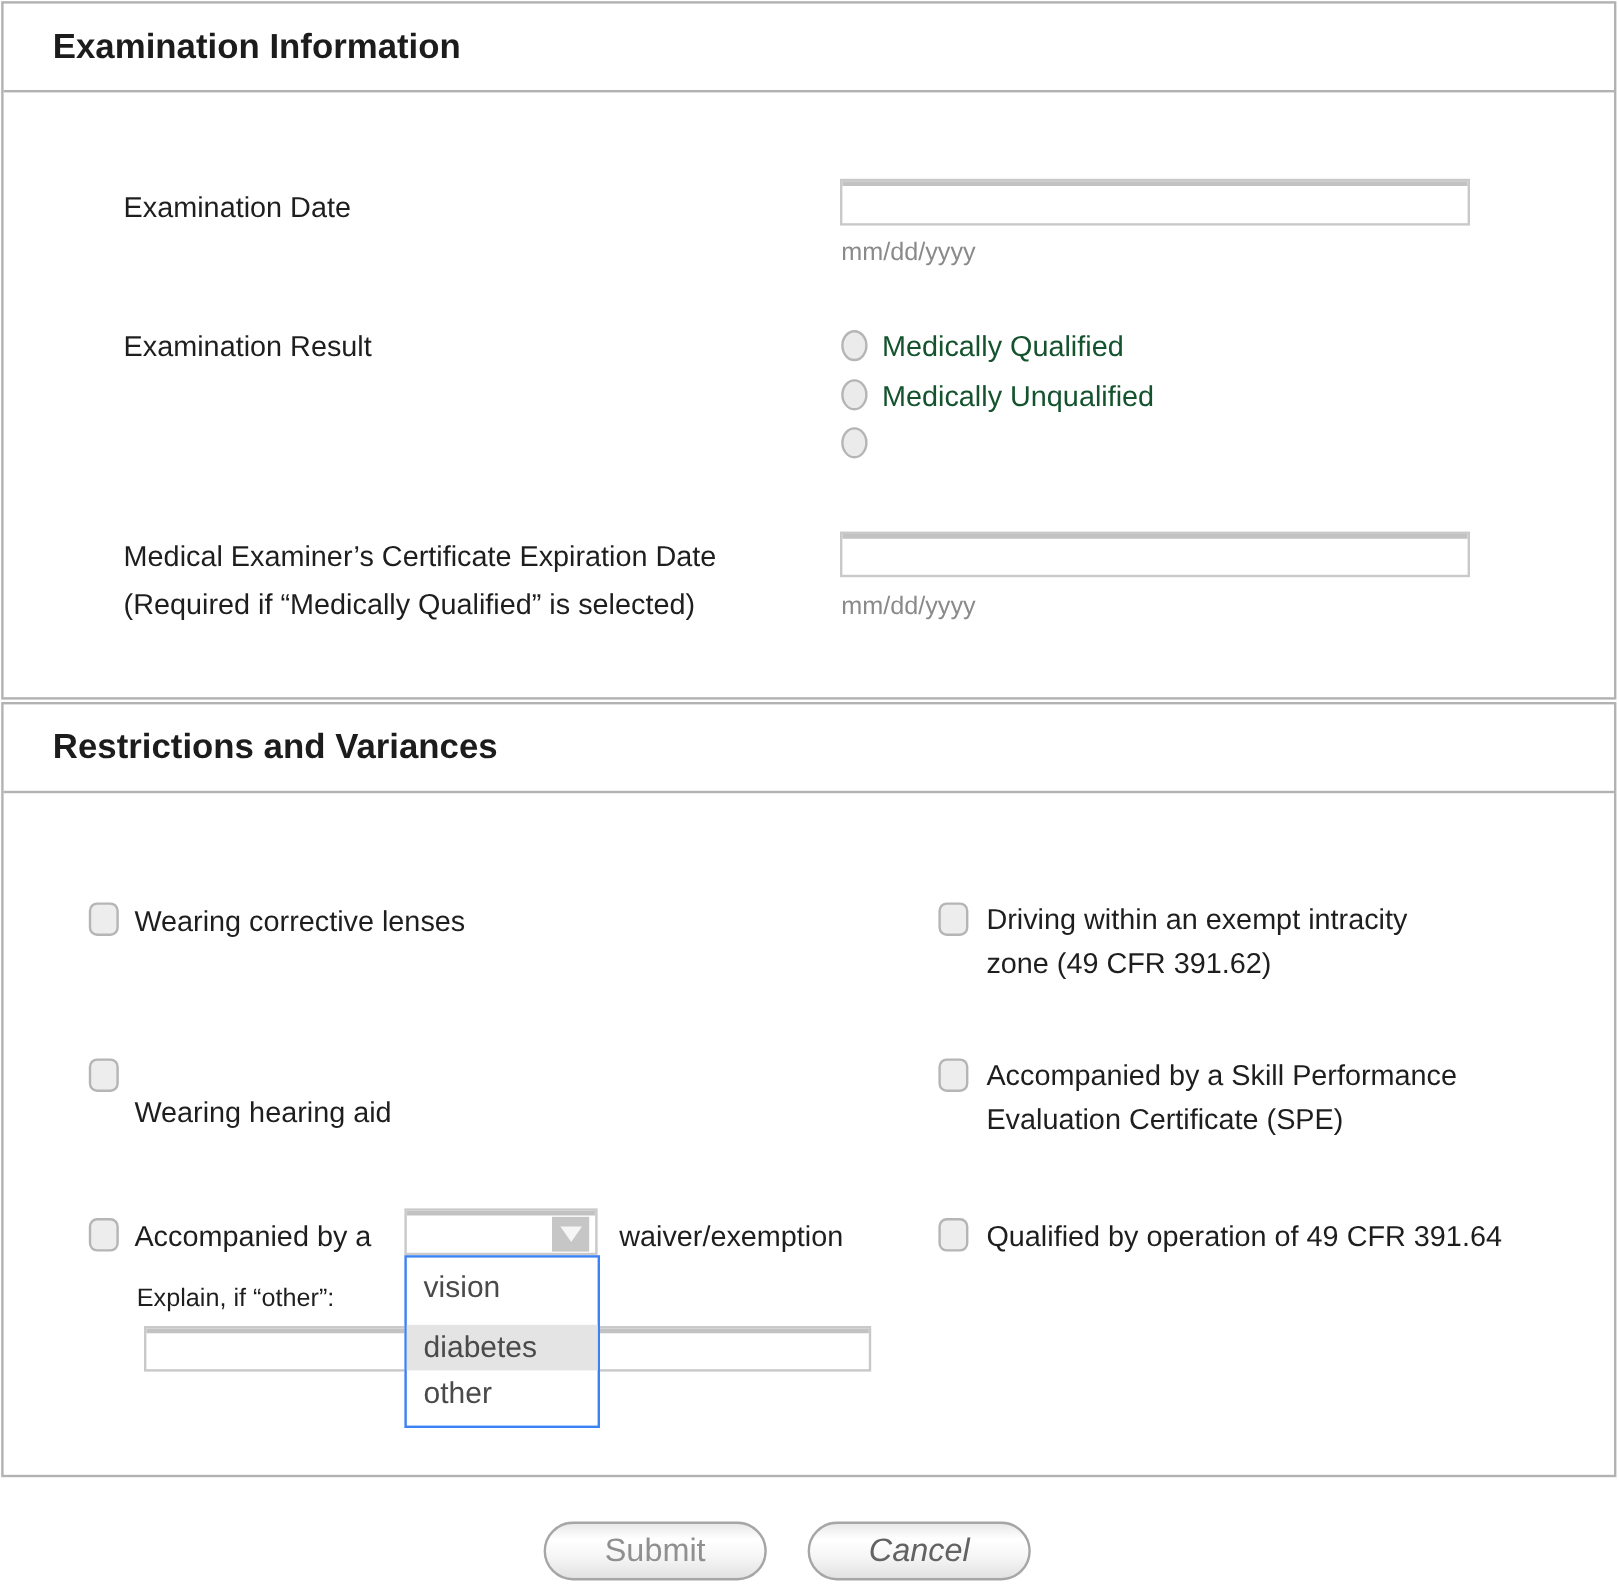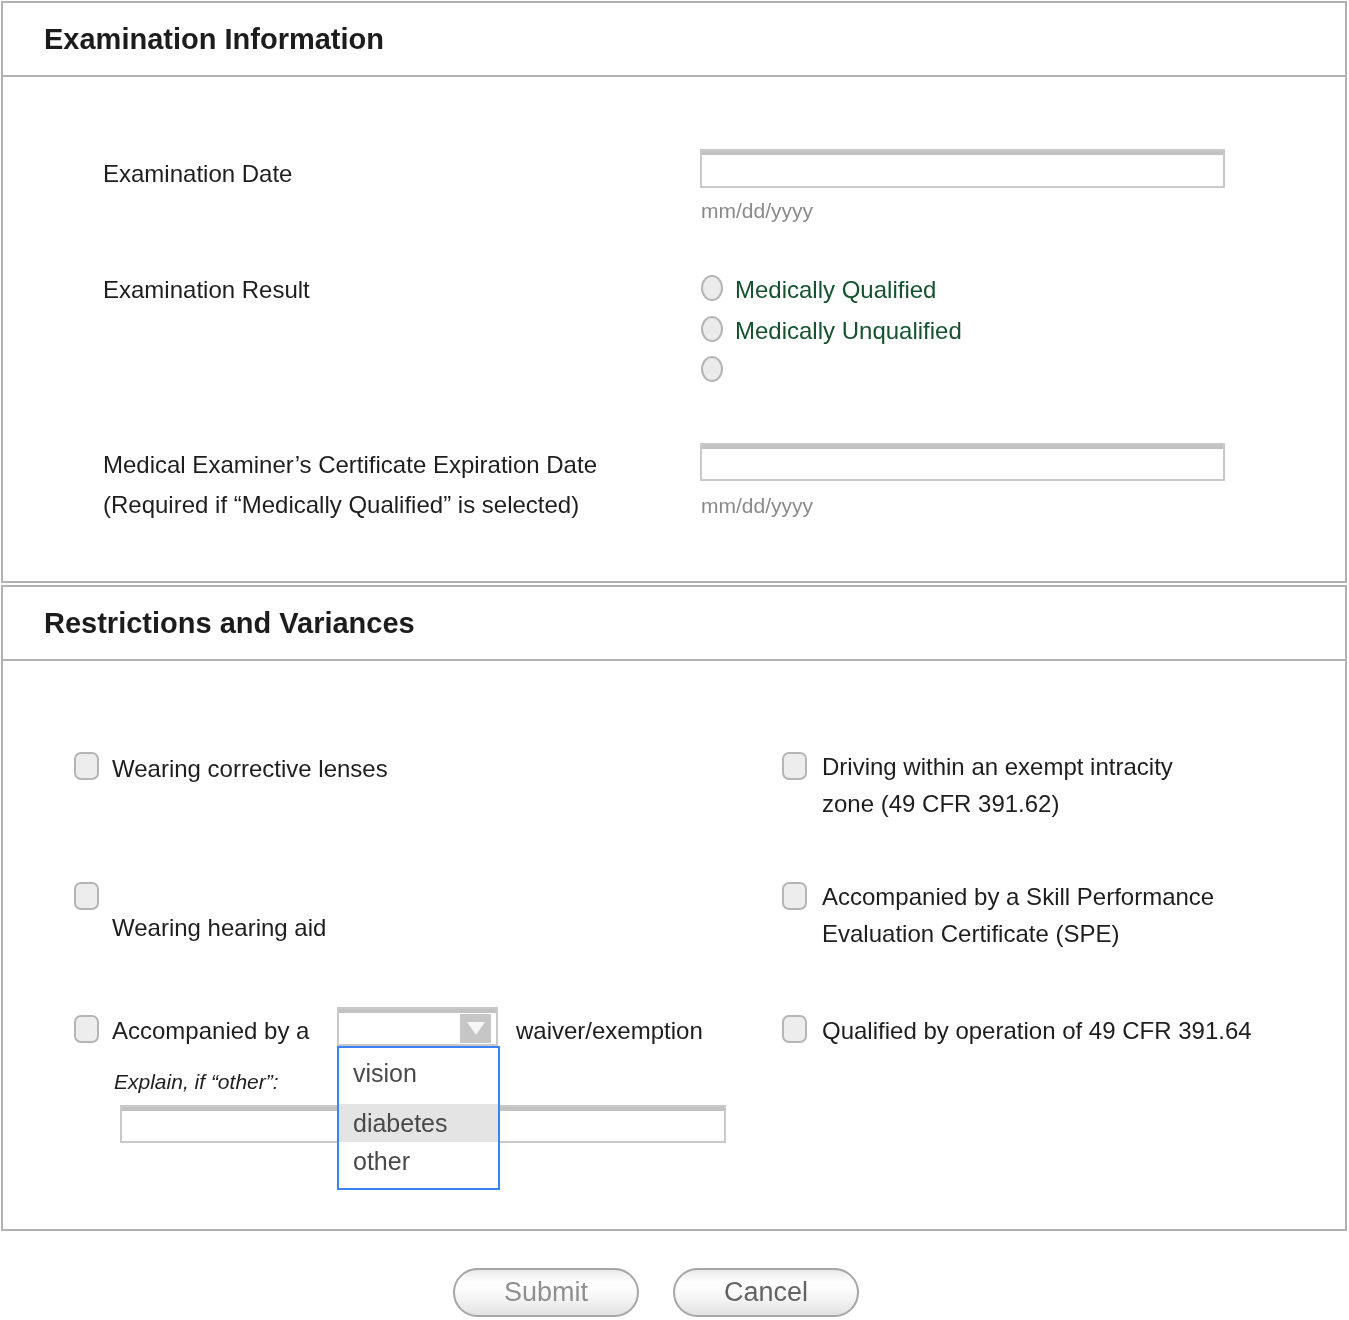--- a/index.html
+++ b/index.html
@@ -113,33 +113,33 @@
     background: #fff; border: 2px solid #3b82f6; box-sizing: border-box;
     padding: 6px 0 8px 0; z-index: 5;
   }
   .dd-option {
     height: 38px; font-size: 25px; color: #4a4a4a;
     padding-left: 14px; display: flex; align-items: center; cursor: pointer;
     white-space: nowrap;
   }
   .dd-option.highlighted { background: #e4e4e4; margin-top: 12px; }
 
-  #lbl-explain { left: 114px; top: 1070px; font-size: 21px; font-style: italic; }
+  #lbl-explain { left: 114px; top: 1070px; font-size: 21px; }
 
   
   .pill-btn {
     position: absolute; top: 1268px; width: 186px; height: 49px;
     border: 2px solid #a6a6a6; border-radius: 25px; box-sizing: border-box;
     background: linear-gradient(180deg, #e9e9e9 0%, #ffffff 28%, #f6f6f6 60%, #e2e2e2 100%);
     font-family: "Liberation Sans", sans-serif;
     font-size: 27px; display: flex; align-items: center; justify-content: center;
     cursor: pointer;
   }
   #btn-submit { left: 453px; color: #909090; }
-  #btn-cancel { left: 673px; color: #636363; }
+  #btn-cancel { left: 673px; color: #636363; font-style: italic; }
 </style>
 </head>
 <body>
 
 <div class="page">
 
   <div class="panel" id="panel-exam">
     <div class="panel-header">
       <span class="panel-title">Examination Information</span>
     </div>

